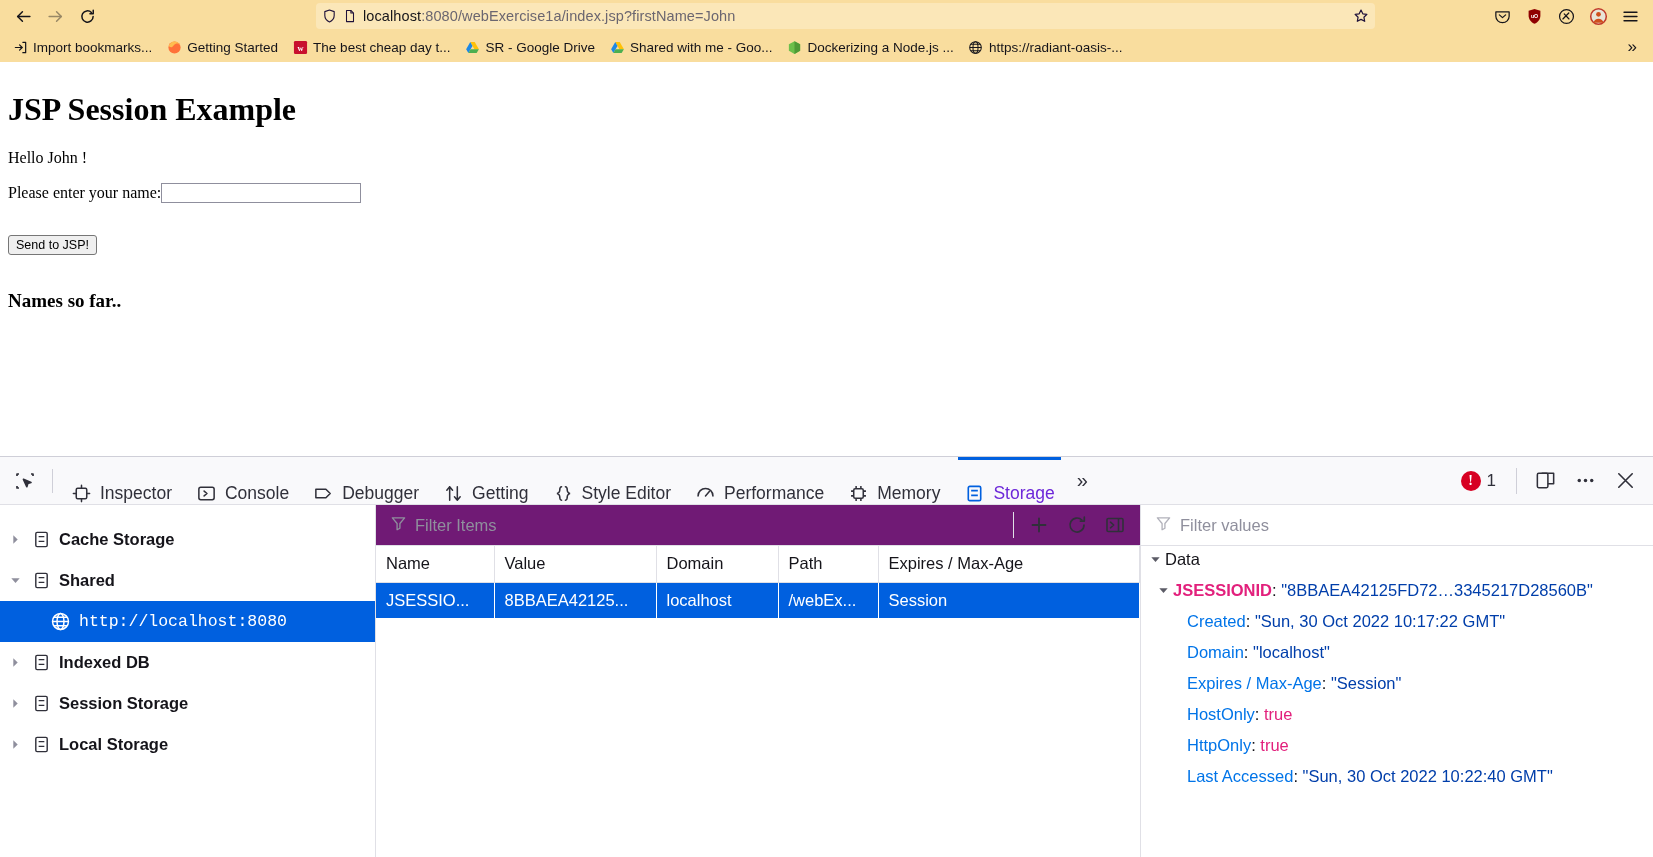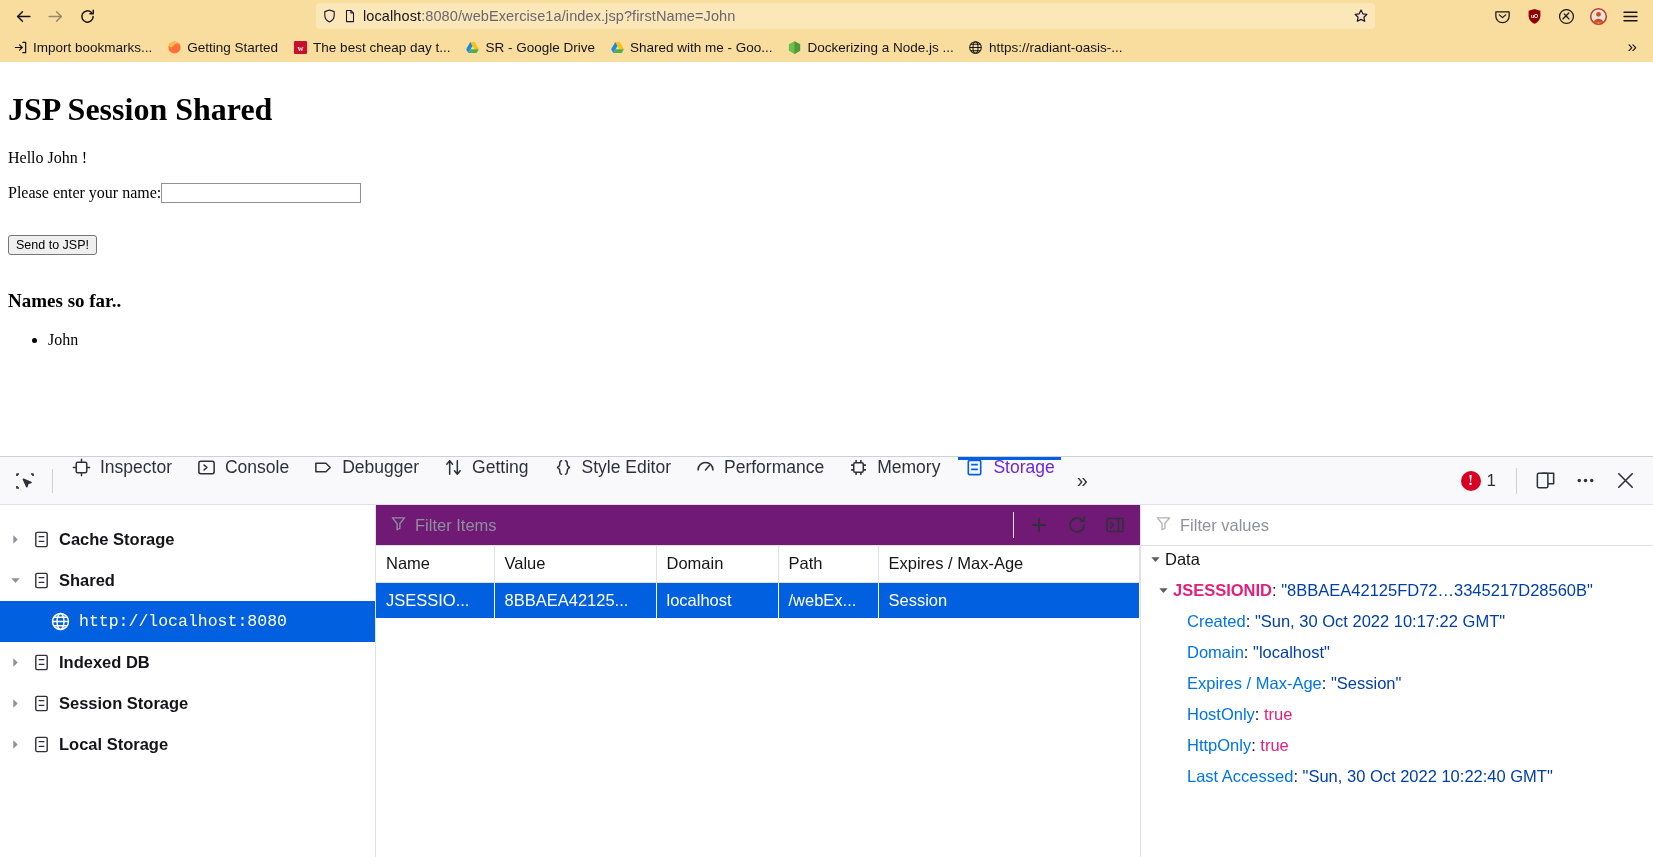--- a/index.html
+++ b/index.html
@@ -172,21 +172,21 @@
     flex: 0 0 auto;
   }
   .dt-picker {
     width: 42px; height: 42px;
     display: flex; align-items: center; justify-content: center;
     color: #30303a;
   }
   .dt-sep { width: 1px; height: 24px; background: #cfcfd8; margin: 0 6px; }
   .dt-tabs { display: flex; align-items: center; height: 100%; }
   .dt-tab {
-    display: flex; align-items: flex-start; gap: 8px;
+    display: flex; align-items: flex-end; gap: 8px;
     padding: 0 12px;
     height: 100%;
     font-size: 17.5px;
     color: #30303a;
     white-space: nowrap;
     position: relative;
   }
   .dt-tab.active { color: #6d28d9; }
   .dt-tab.active::before {
     content: "";
@@ -496,31 +496,28 @@
           </svg>
       </span>
       <span class="bm-label">https://radiant-oasis-...</span>
     </div>
 
     <div class="bm-chevrons">»</div>
   </div>
 </div>
 
 <div class="page-content">
-  <h1>JSP Session Shared</h1>
+  <h1>JSP Session Example</h1>
   <p>Hello John !</p>
   <div class="form-line">
     <span>Please enter your name:</span>
     <input class="name-input" type="text" value="" placeholder="" style="">
   </div>
   <button class="submit-btn">Send to JSP!</button>
   <h3>Names so far..</h3>
-  <ul class="names-list">
-    <li>John</li>
-  </ul>
 </div>
 
 <div class="devtools">
 
   <div class="dt-toolbar">
     <div class="dt-picker">
       <svg width="24" height="24" viewBox="0 0 24 24" fill="none" stroke="#30303a" stroke-width="1.7" stroke-linejoin="round">
           <path d="M4 7V5h2M4 17v2h2M20 7V5h-2"></path>
           <path d="M10.5 10.3l7.5 3.2-3.2 1-1 3.2-3.3-7.4z" fill="#30303a" stroke="none"></path>
           <path d="M10.5 10.3l7.5 3.2-3.2 1-1 3.2-3.3-7.4z"></path>

